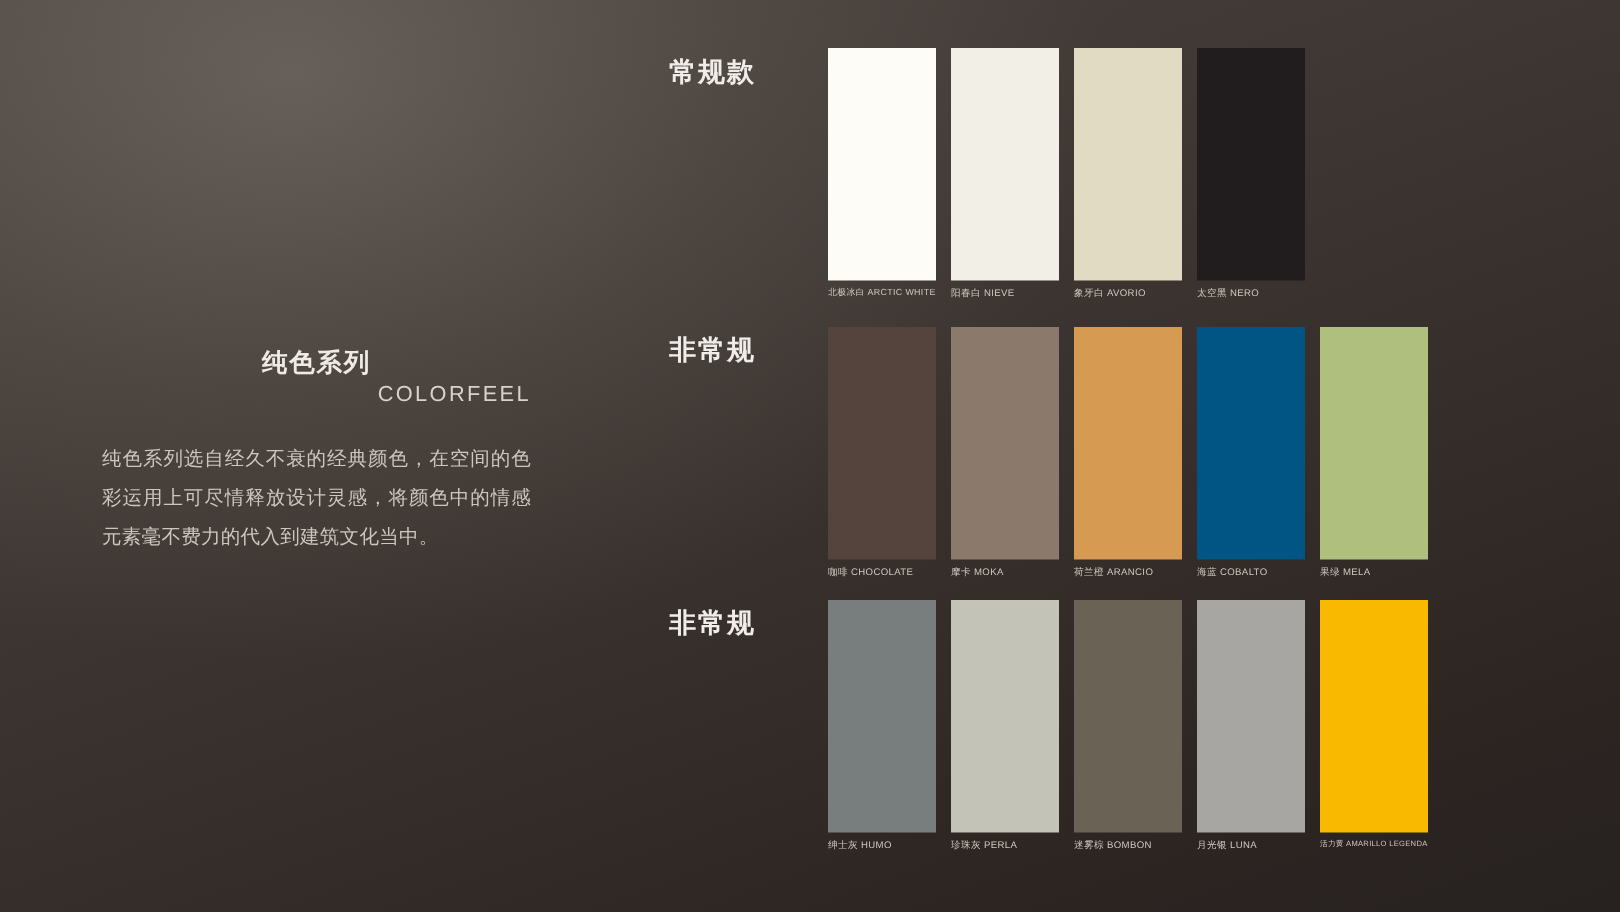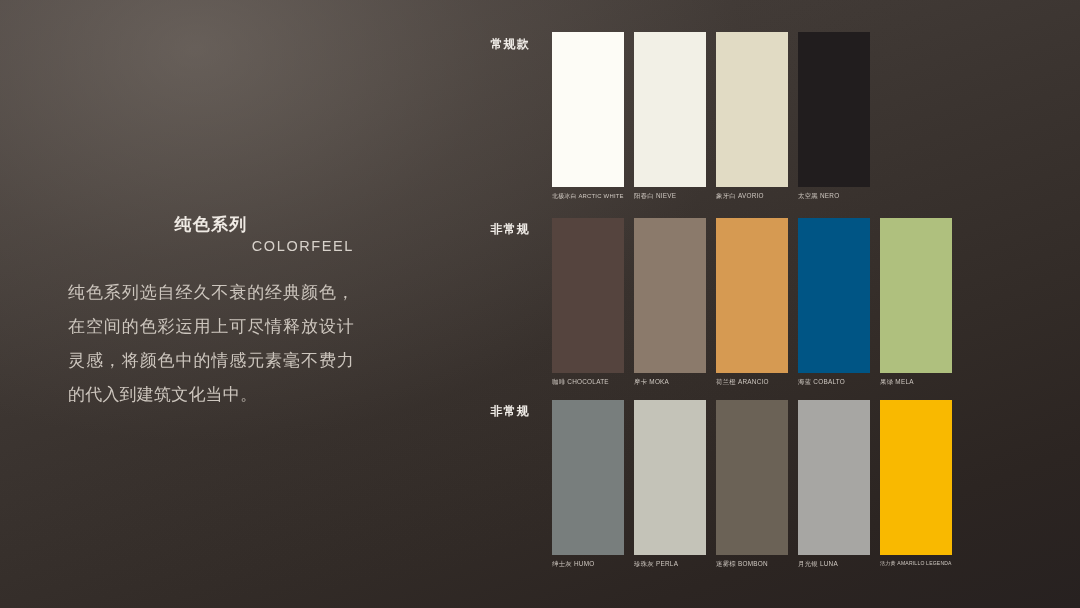--- a/index.html
+++ b/index.html
@@ -21,21 +21,21 @@
     background:
       radial-gradient(ellipse 780px 560px at 18% 8%, rgba(135,126,118,0.50) 0%, rgba(110,101,94,0.28) 38%, rgba(60,53,48,0.05) 70%, rgba(0,0,0,0) 100%),
       linear-gradient(160deg, #4a4340 0%, #443d39 22%, #3b3430 45%, #332c28 66%, #2c2522 84%, #272120 100%);
     overflow: hidden;
   }
 
   
   #left-copy {
     position: absolute;
     left: 68px;
-    top: 214px;
+    top: 231px;
     width: 286px;
   }
   .title-cn {
     font-size: 17px;
     font-weight: bold;
     color: #efeae4;
     text-align: center;
     letter-spacing: 1.2px;
     line-height: 1.25;
     margin: 0;
@@ -43,41 +43,41 @@
   .title-en {
     font-size: 14.5px;
     color: #d8d2cb;
     text-align: right;
     letter-spacing: 1.6px;
     line-height: 1.35;
     margin: 2px 0 0 0;
   }
   .body-text {
     margin: 19px 0 0 0;
-    font-size: 17px;
+    font-size: 13px;
     line-height: 2.0;
     color: #cdc6be;
     text-align: justify;
     letter-spacing: 0.2px;
   }
 
   
   .row {
     position: absolute;
     display: flex;
     align-items: flex-start;
   }
   .row-label {
     position: absolute;
-    font-size: 12px;
+    font-size: 18px;
     font-weight: bold;
     color: #f0ece7;
     letter-spacing: 1.2px;
     white-space: nowrap;
-    text-align: right;
+    text-align: center;
   }
   .swatch-group {
     display: flex;
     gap: 10px;
   }
   .swatch-cell {
     display: flex;
     flex-direction: column;
     width: 72px;
   }

